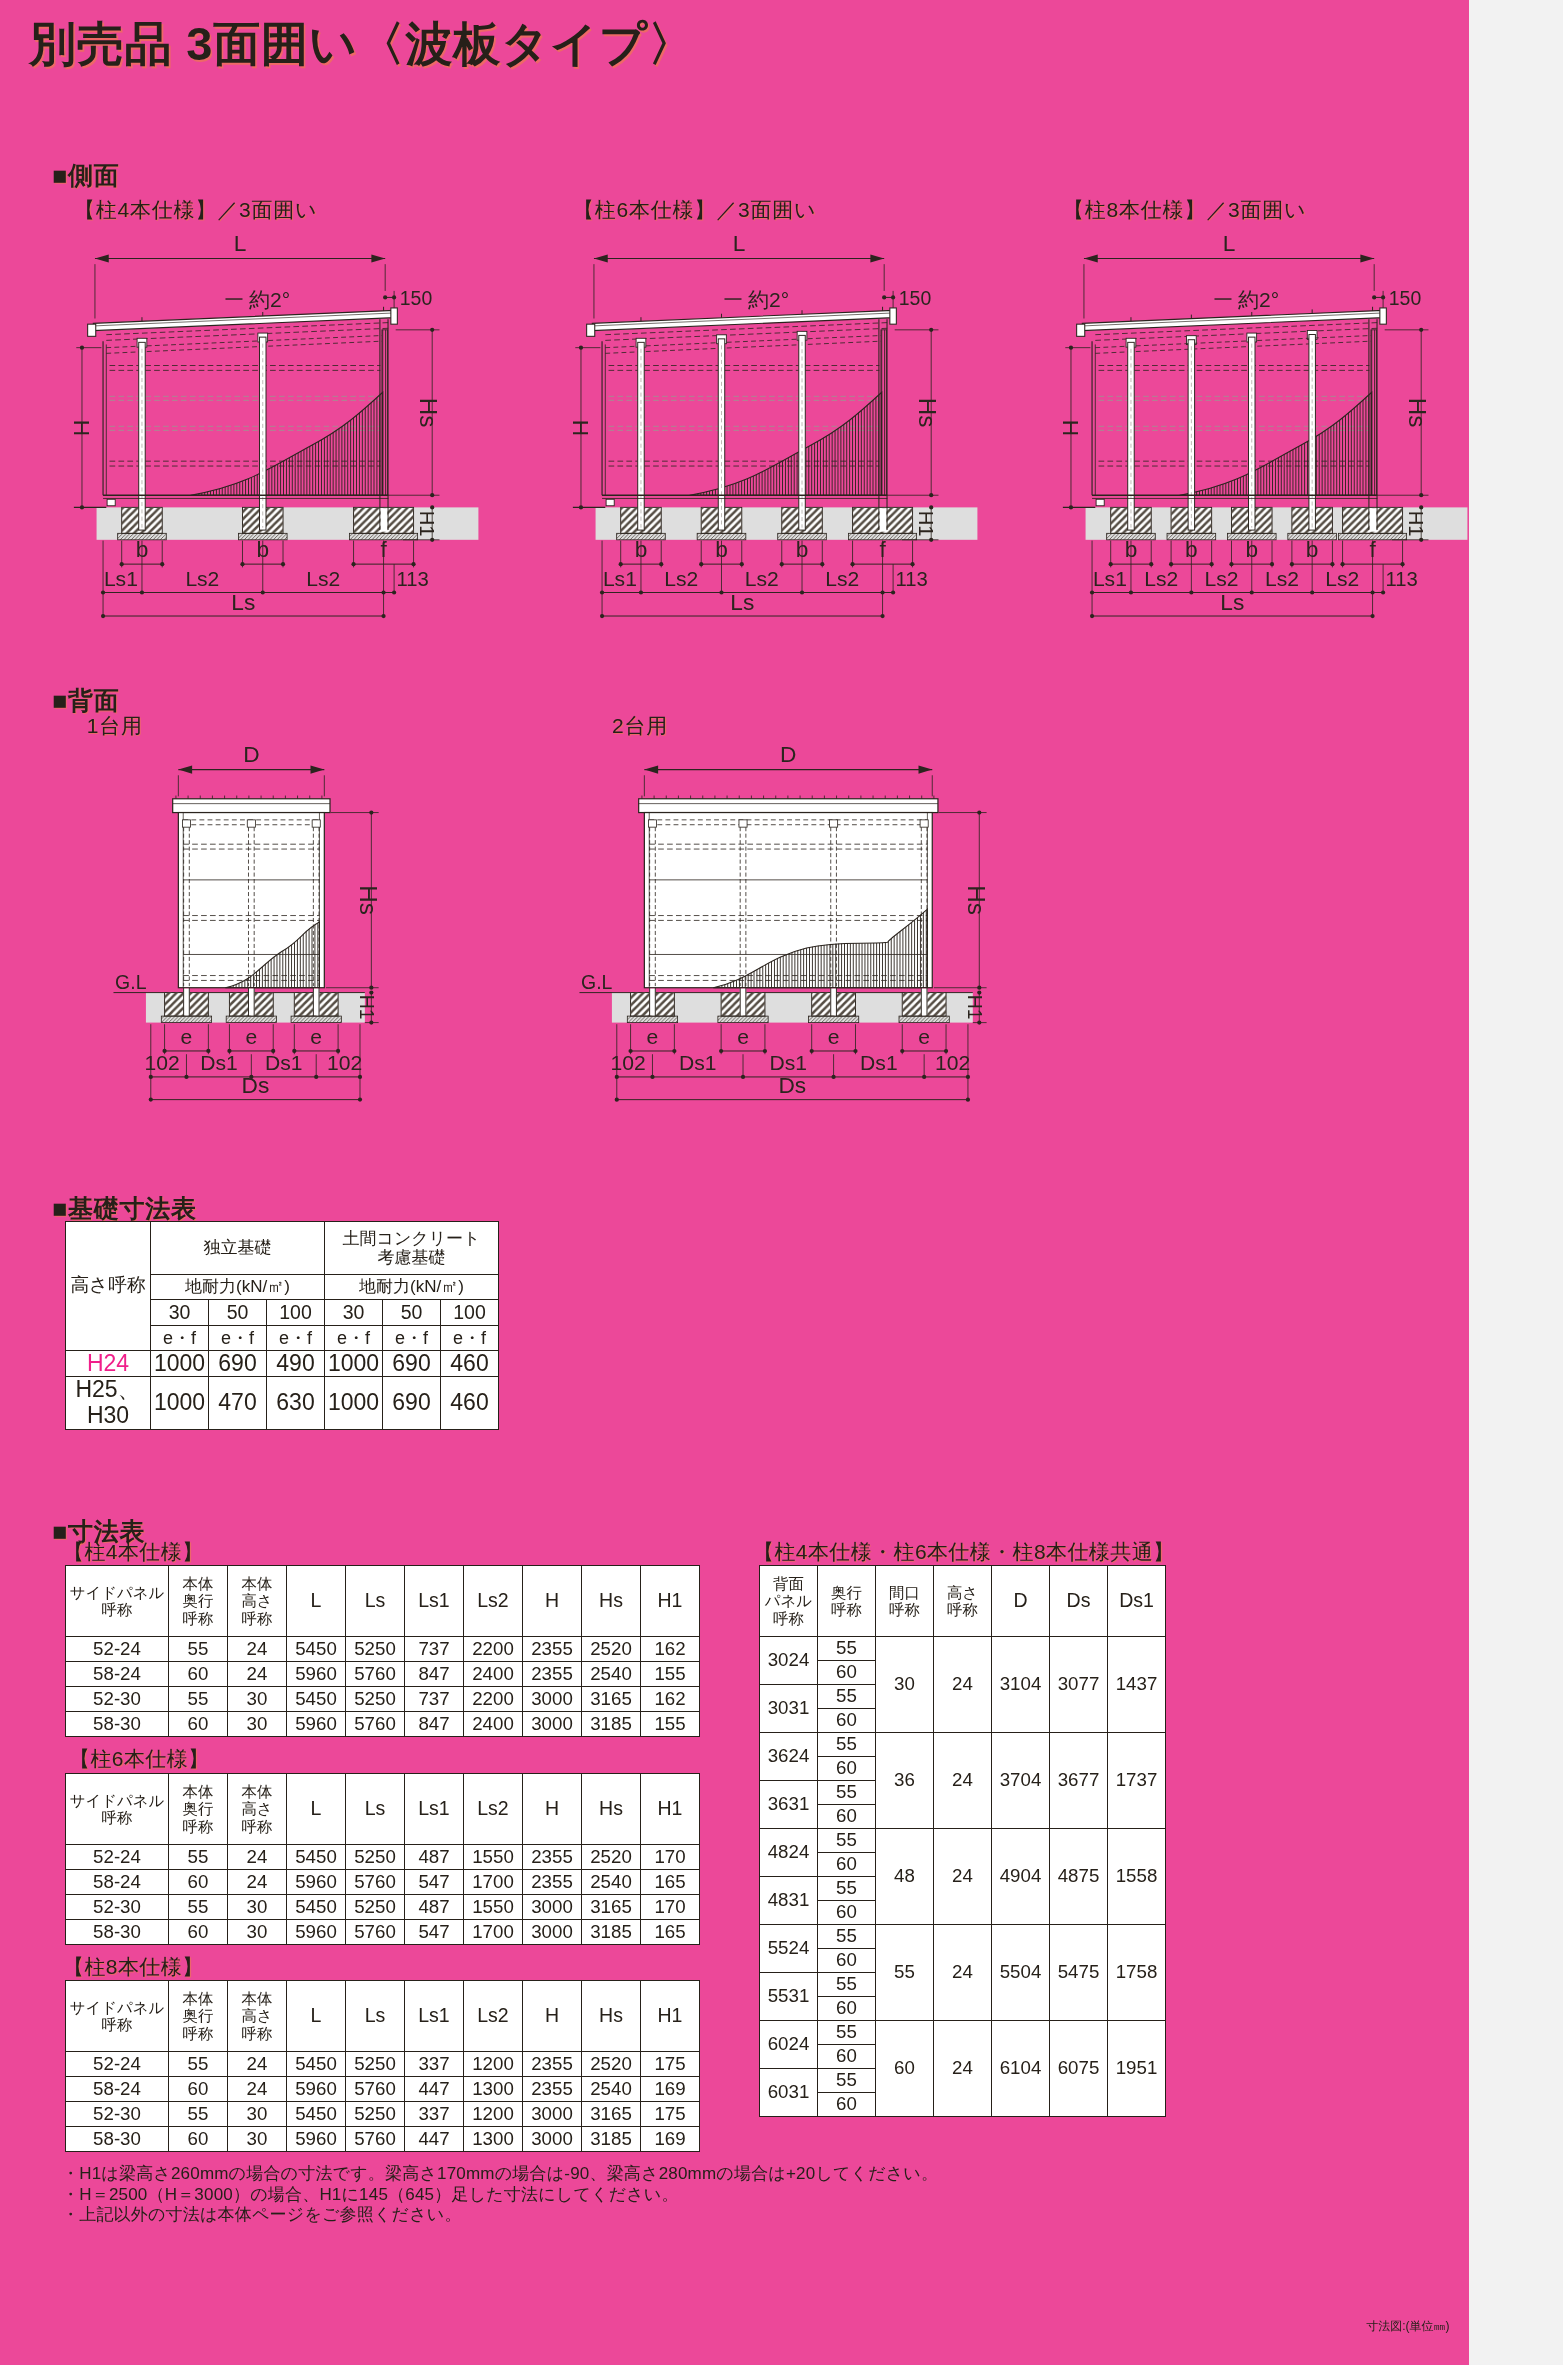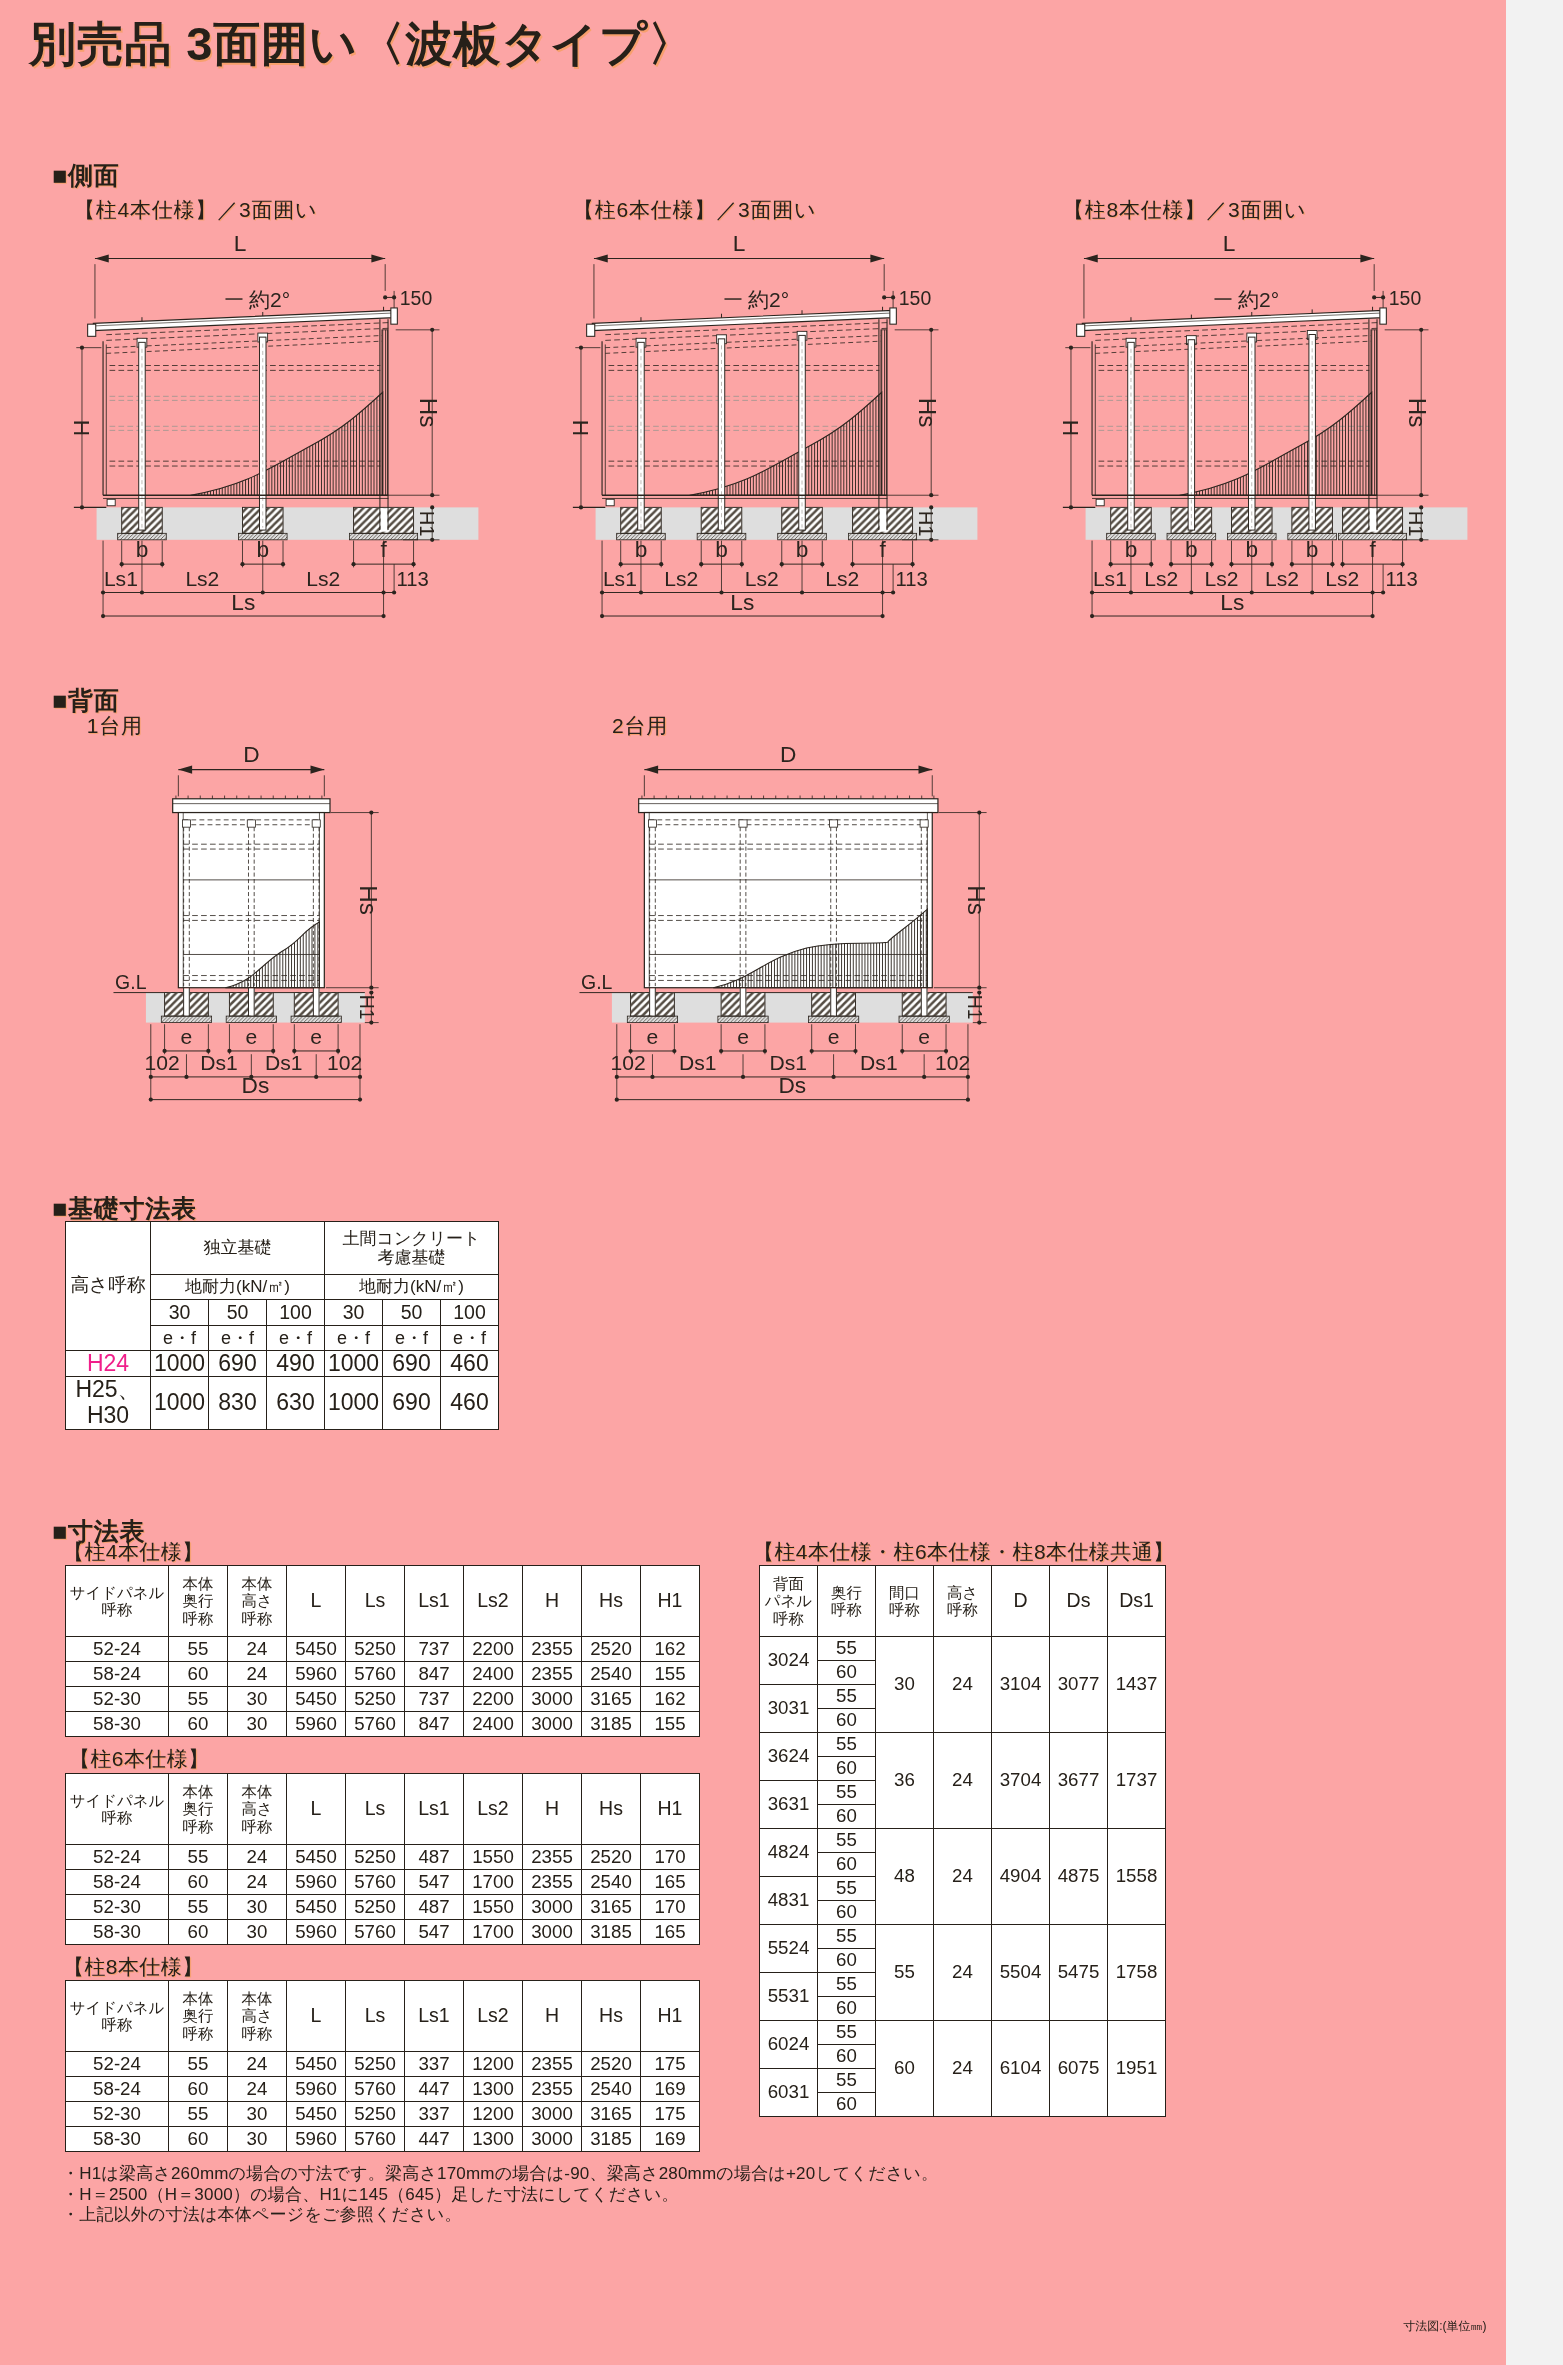--- a/index.html
+++ b/index.html
@@ -1,18 +1,18 @@
 <!DOCTYPE html>
 <html style="font-size:13px"><head>
 <meta charset="utf-8">
 <style>
   html,body{margin:0;padding:0;background:#f2f2f2;}
   .page{
-    position:relative;width:1469px;height:2366px;background:#fca5a5;
-    font-family:"Liberation Sans","DejaVu Sans",sans-serif;color:#262019;overflow:hidden;padding-left:37px;
+    position:relative;width:1469px;height:2366px;background:#ec4899;
+    font-family:"Liberation Sans","DejaVu Sans",sans-serif;color:#262019;overflow:hidden;
   }
   .ts{text-shadow:1.6px 1.6px 0 rgba(240,152,32,.42);}
   .ts2{text-shadow:1.1px 1.1px 0 rgba(240,152,32,.38);}
   .title{position:absolute;left:29px;top:13px;margin:0;font-size:47px;font-weight:bold;letter-spacing:0.8px;}
   .sec{position:absolute;margin:0;font-size:25px;font-weight:bold;letter-spacing:0.8px;}
   .fig{position:absolute;margin:0;}
   .cap{font-size:21px;letter-spacing:0.8px;margin:0 0 1.6px 4.9px;}
   .svg-host{line-height:0;}
   svg{font-family:"Liberation Sans","DejaVu Sans",sans-serif;}
   .tbl-title{position:absolute;font-size:21px;letter-spacing:0.4px;}
@@ -819,21 +819,21 @@
           <td class="dr cv">1000</td>
           <td class="dr cv">690</td>
           <td class="dr cv">490</td>
           <td class="dr cv">1000</td>
           <td class="dr cv">690</td>
           <td class="dr cv">460</td>
         </tr>
         <tr>
           <td class="dr">H25、H30</td>
           <td class="dr cv">1000</td>
-          <td class="dr cv">830</td>
+          <td class="dr cv">470</td>
           <td class="dr cv">630</td>
           <td class="dr cv">1000</td>
           <td class="dr cv">690</td>
           <td class="dr cv">460</td>
         </tr>
       </tbody>
     </table>
 
   <h2 class="sec ts2" style="left:52px;top:1515px">■寸法表</h2>
 

